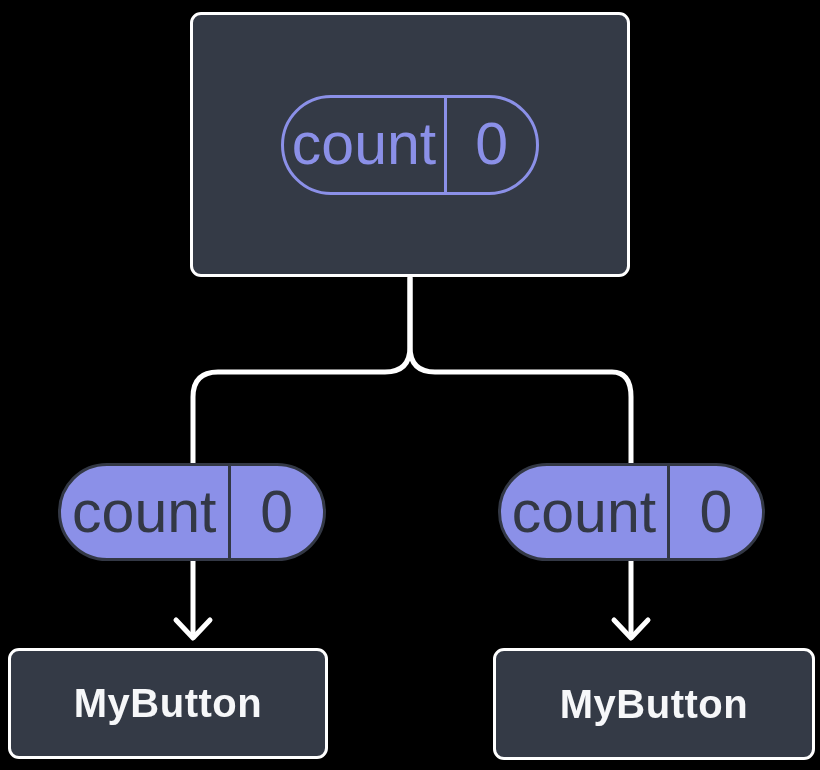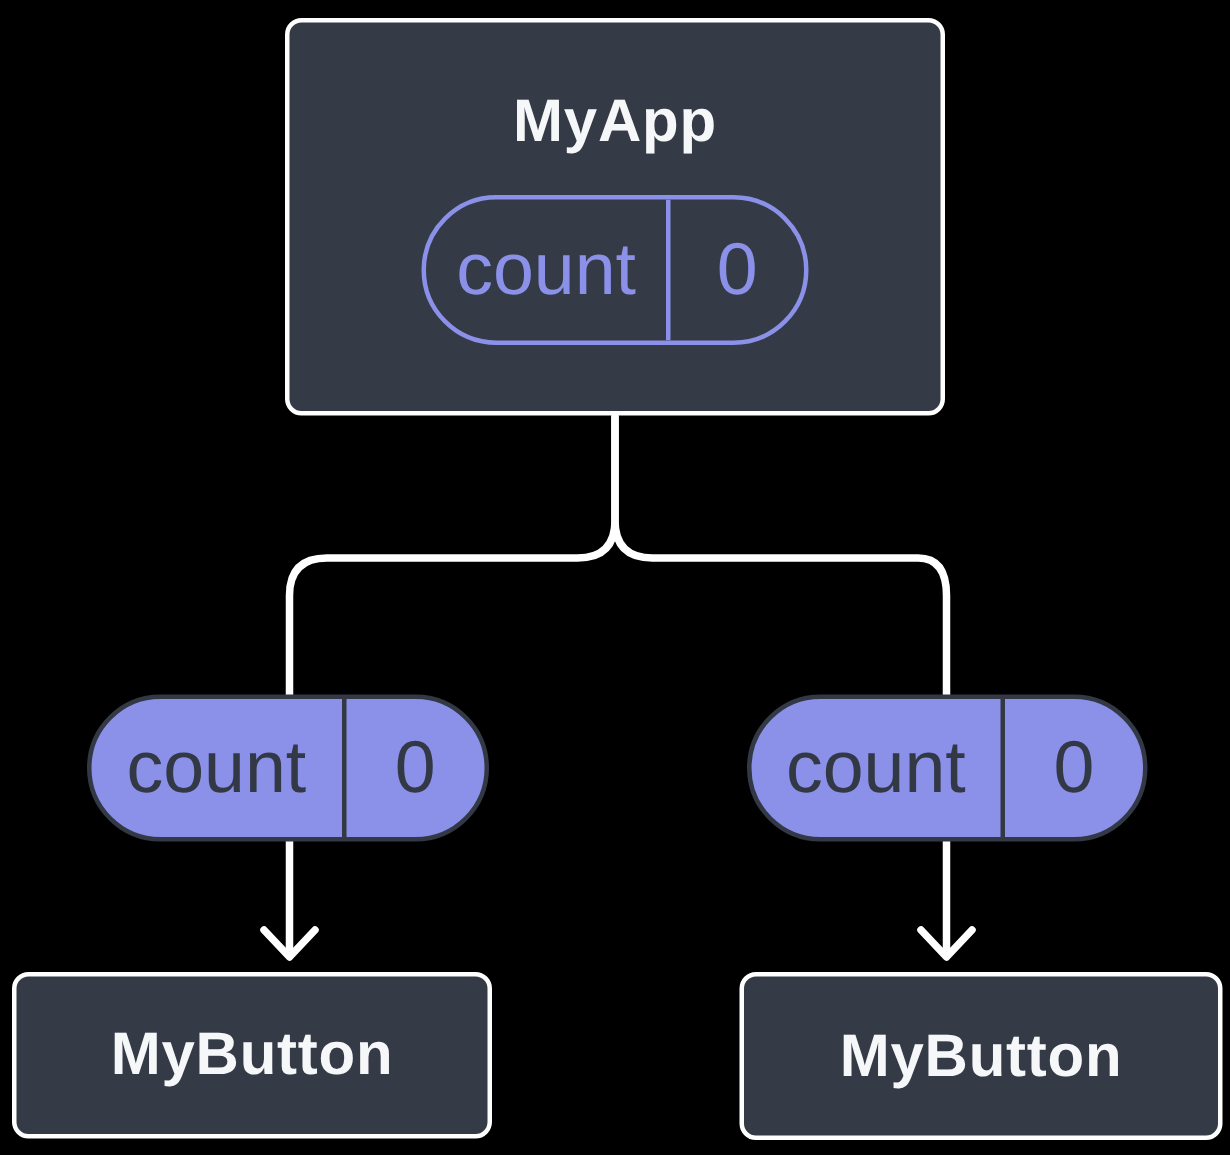--- a/index.html
+++ b/index.html
@@ -67,21 +67,21 @@
     font-weight: 700;
     letter-spacing: 0.5px;
     white-space: nowrap;
   }
 
   .pill {
     display: flex;
     align-items: stretch;
     border-radius: 60px;
     overflow: hidden;
-    font-size: 49px;
+    font-size: 59px;
     line-height: 1;
   }
   .pill .pill-label,
   .pill .pill-value {
     display: flex;
     align-items: center;
     justify-content: center;
     white-space: nowrap;
   }
   .pill .pill-label { flex: 1.8 1 0; }
@@ -113,21 +113,20 @@
 <div class="canvas">
 
   <svg class="connector-layer" viewBox="0 0 820 770" xmlns="http://www.w3.org/2000/svg" aria-hidden="true">
     <path d="M410 278 L410 347 Q410 372 385 372 L218 372 Q193 372 193 397 L193 632"></path>
     <path d="M410 278 L410 347 Q410 372 435 372 L612 372 Q631 372 631 397 L631 632"></path>
     <path d="M176 620 L193 638 L210 620"></path>
     <path d="M614 620 L631 638 L648 620"></path>
   </svg>
 
   <div class="component-box parent">
-    <div class="component-title">MyApp</div>
     <div class="pill state">
       <div class="pill-label">count</div>
       <div class="pill-value">0</div>
     </div>
   </div>
 
   <div class="pill prop prop-left">
     <div class="pill-label">count</div>
     <div class="pill-value">0</div>
   </div>

